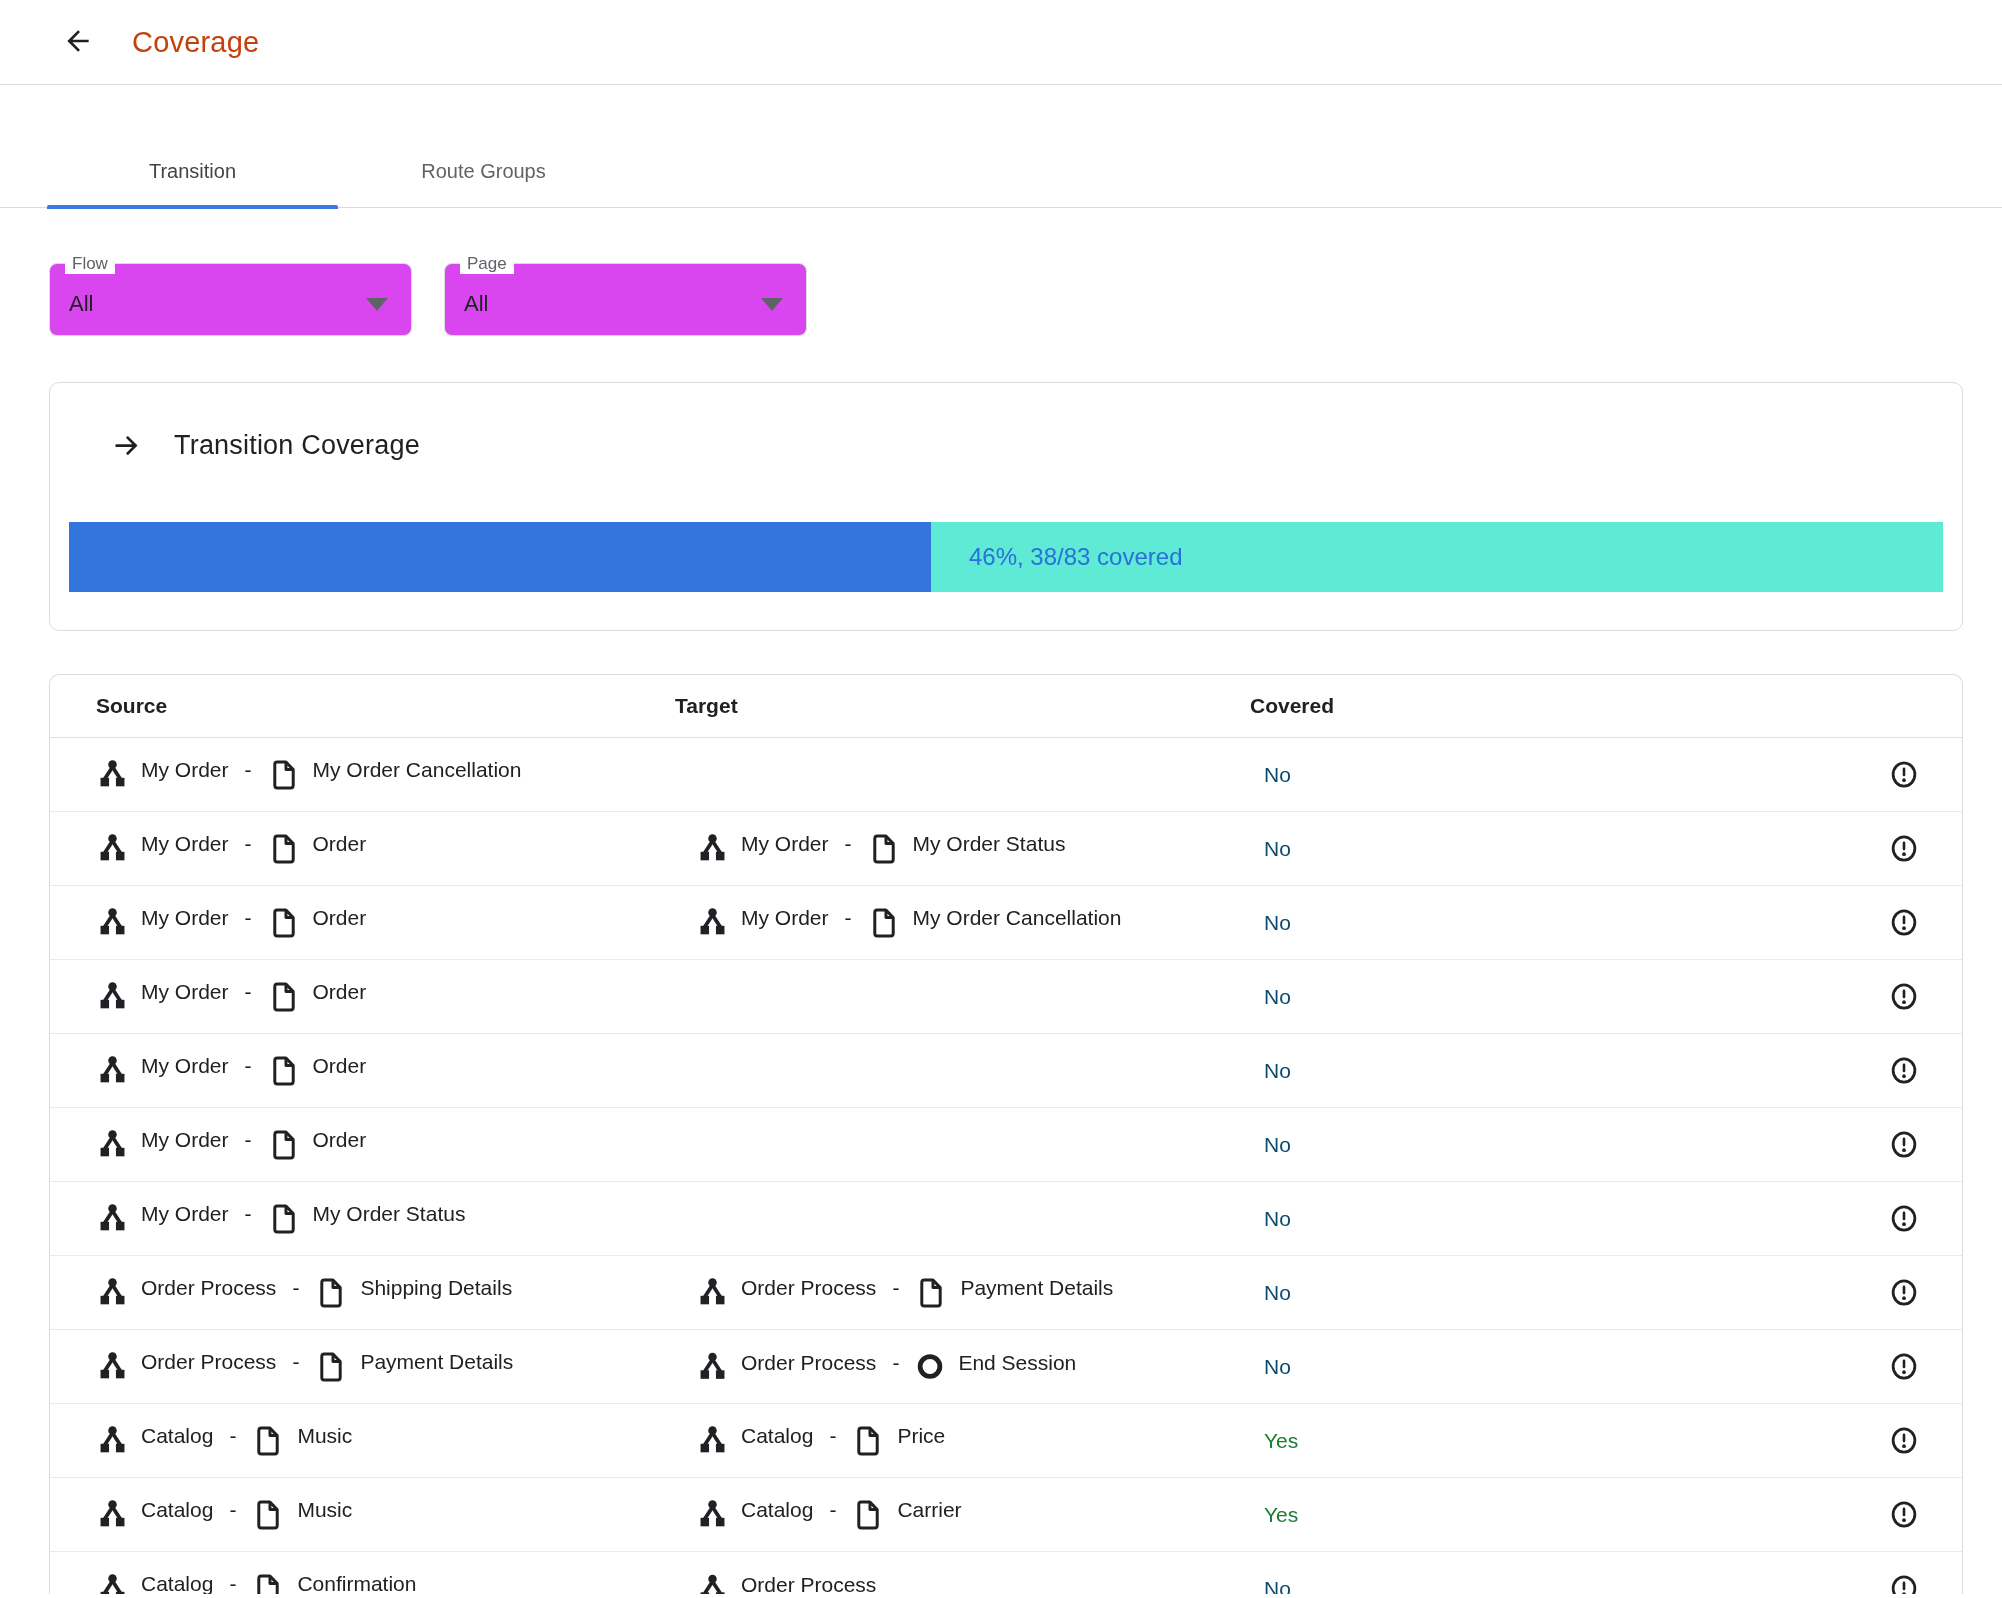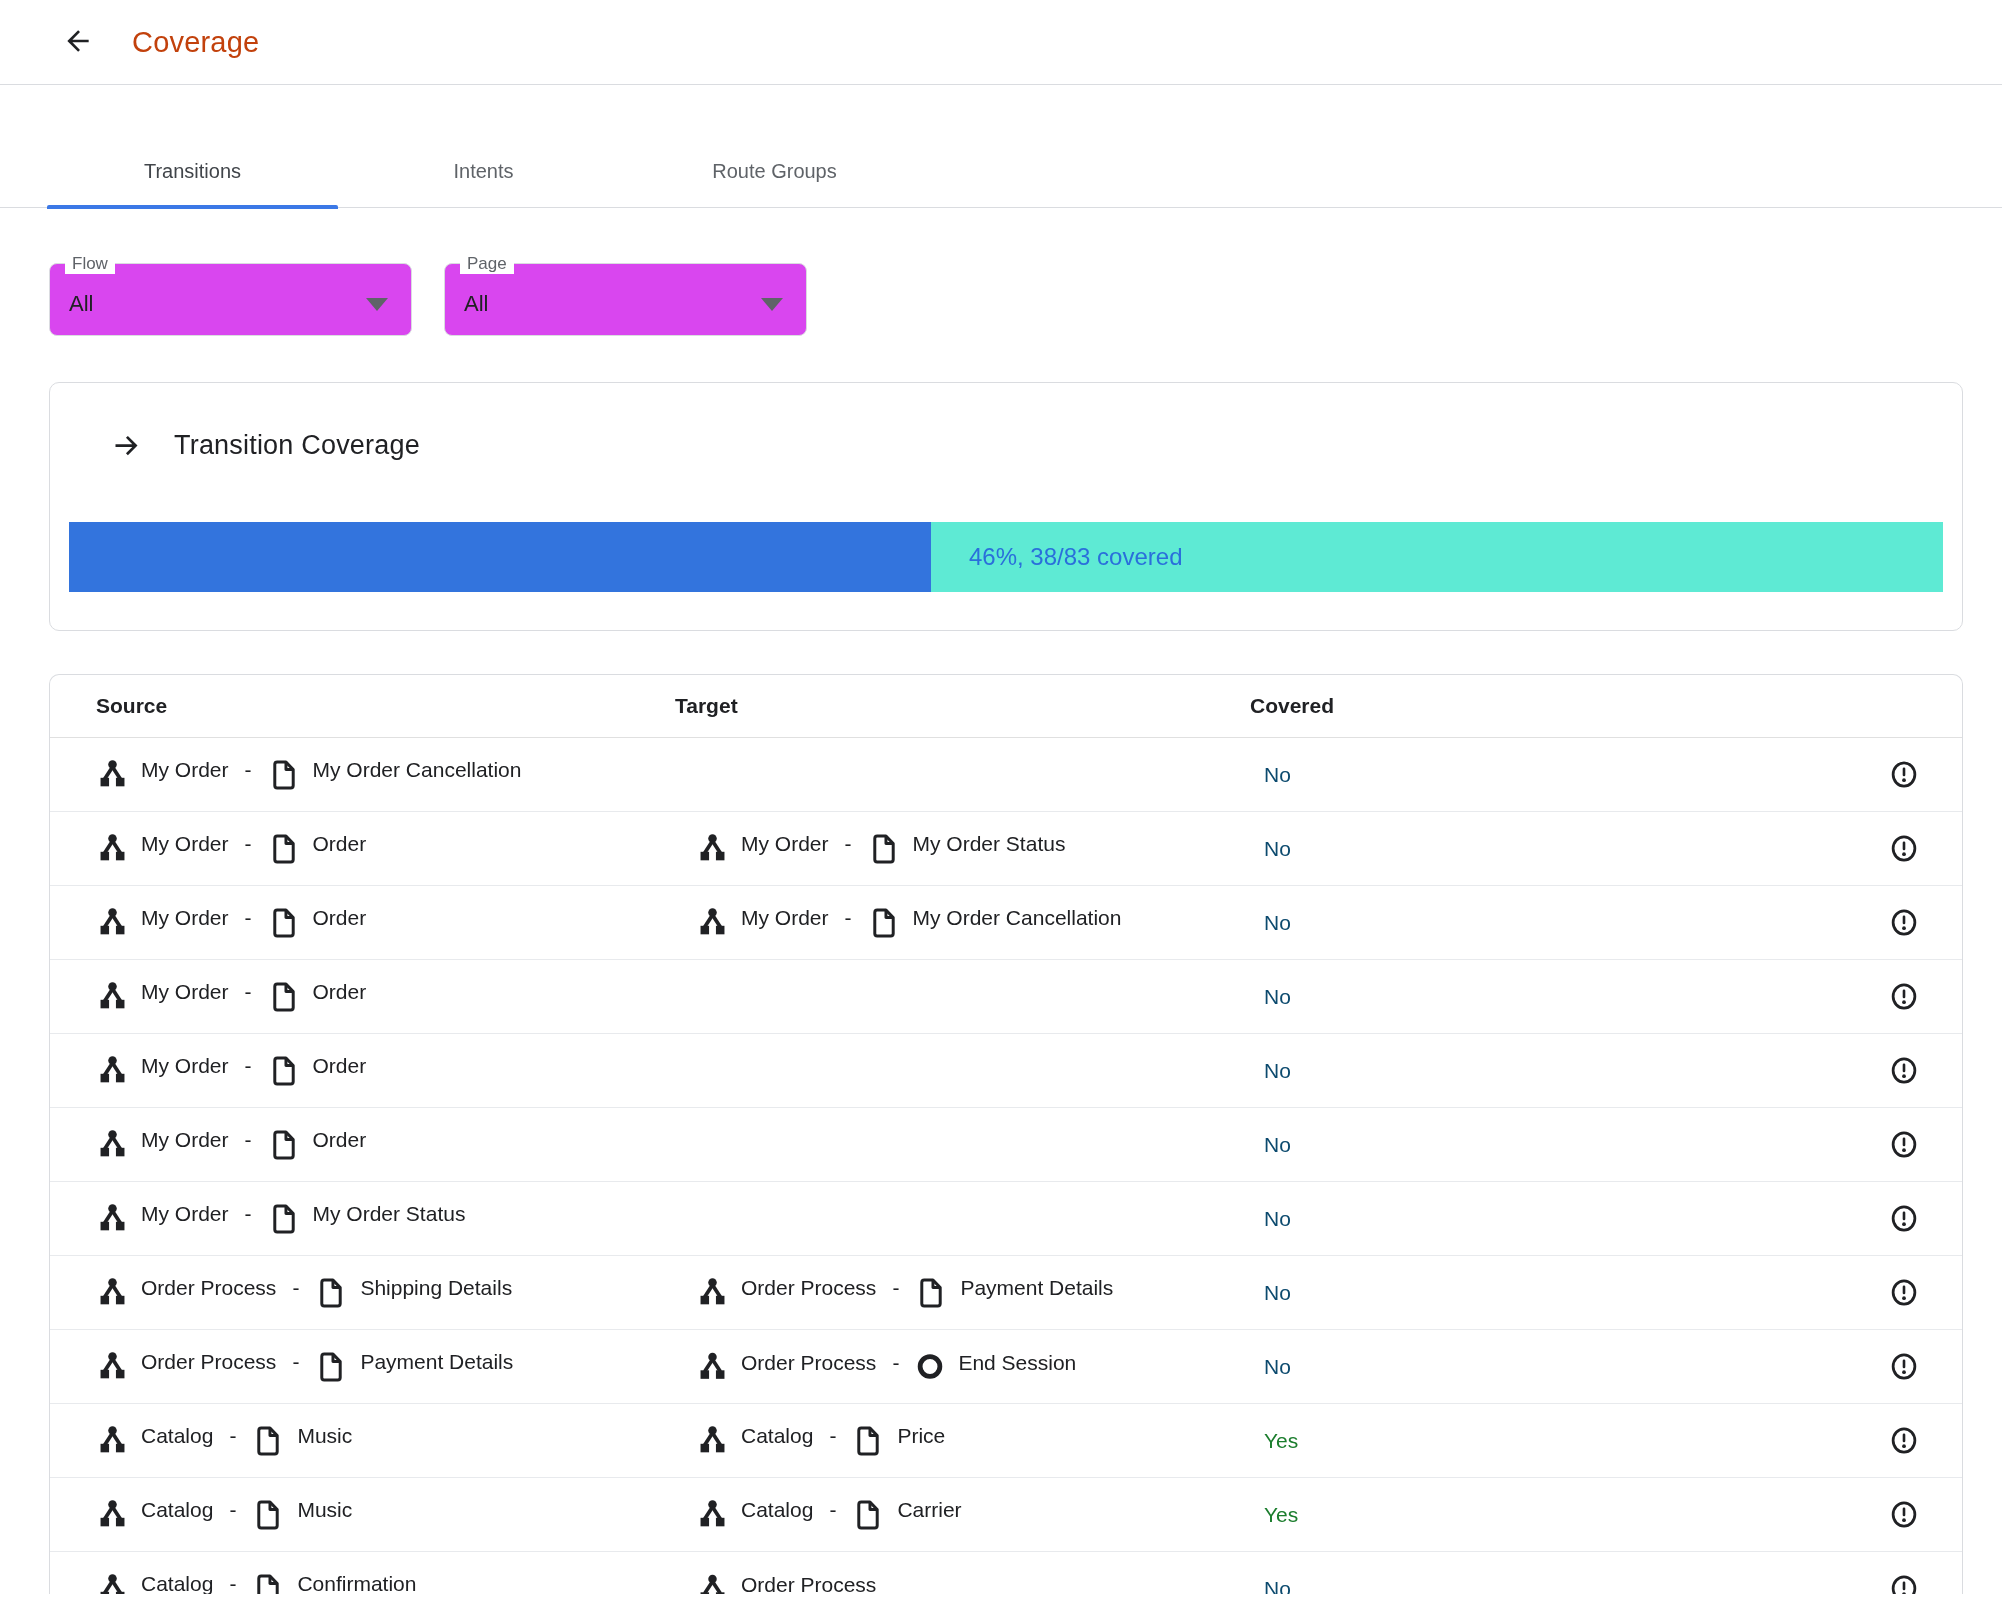--- a/index.html
+++ b/index.html
@@ -71,22 +71,21 @@
     <span>
       <svg width="32" height="32" viewBox="0 0 24 24" fill="#202124">
         <path d="M20 11H7.8l5.7-5.7L12.1 3.9 4 12l8.1 8.1 1.4-1.4L7.8 13H20v-2z"></path>
       </svg>
     </span>
   </button>
   <h1 class="page-title">Coverage</h1>
 </header>
 
 <nav class="tabs">
-  <div class="tab active">Transitions</div>
-  <div class="tab">Intents</div>
+  <div class="tab active">Transition</div>
   <div class="tab">Route Groups</div>
   <div class="tab-indicator"></div>
 </nav>
 
 <div class="filters">
   <div class="select">
     <span class="flabel">Flow</span>
     <span class="fvalue">All</span>
     <span class="arrow"></span>
   </div>

